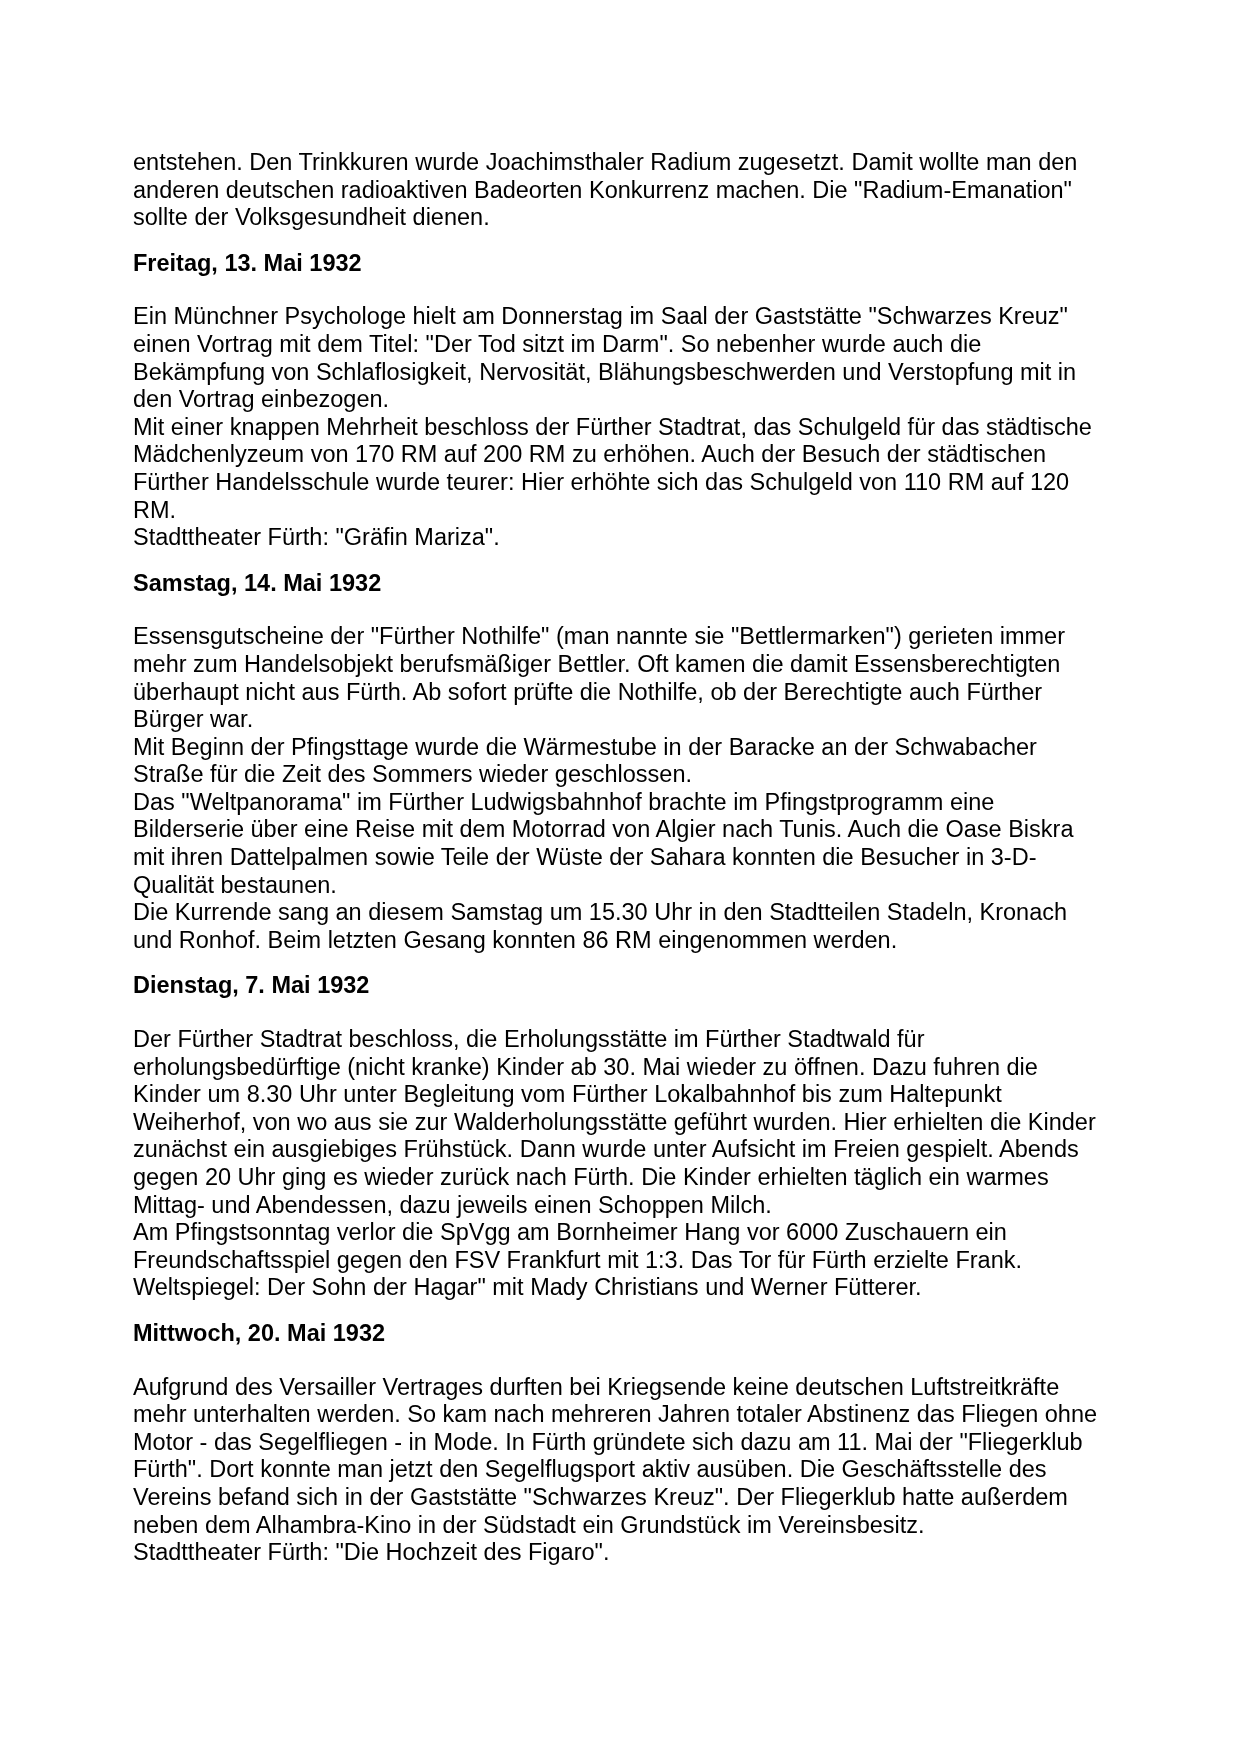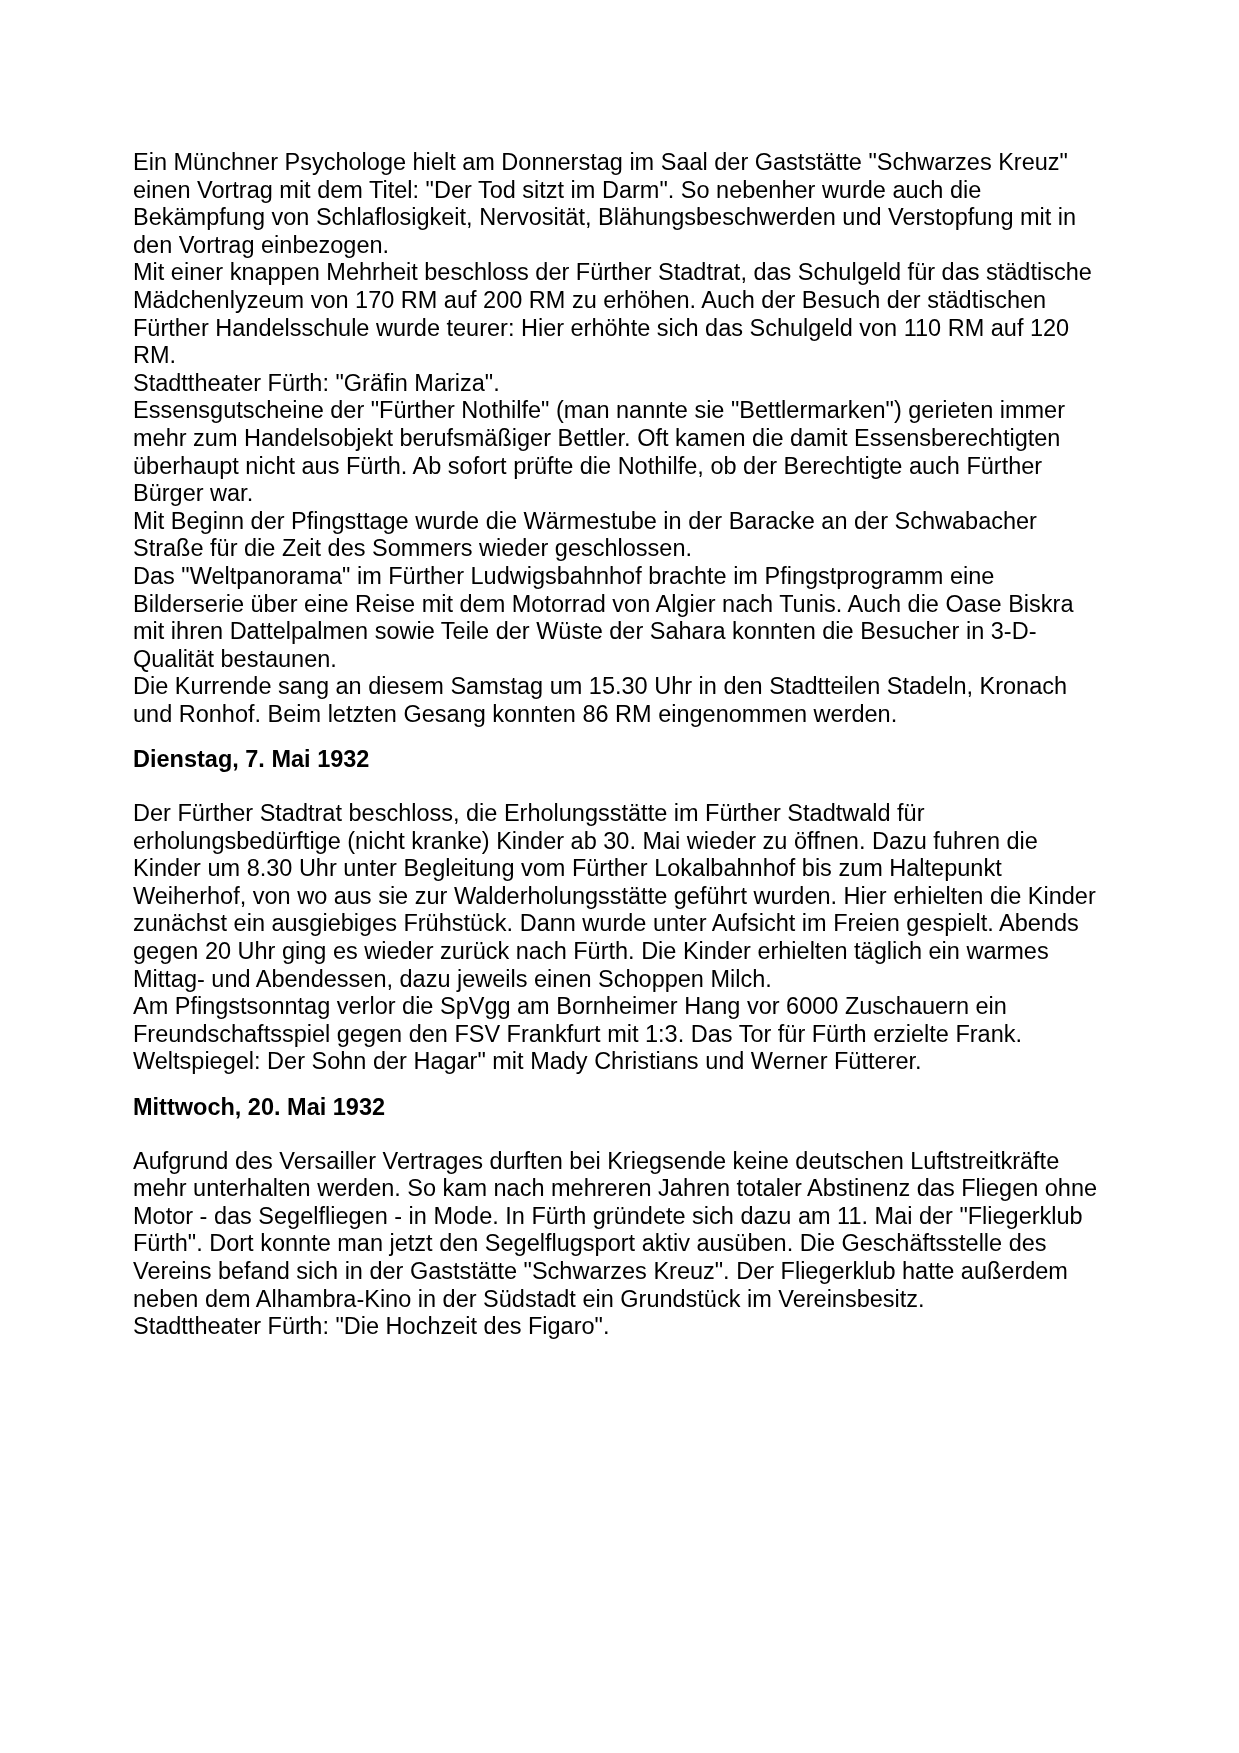--- a/index.html
+++ b/index.html
@@ -39,29 +39,34 @@
     font-size: 23.5px;
     line-height: 27.6px;
     font-weight: bold;
   }
 </style>
 </head>
 <body>
 
 <div class="page">
   <div class="content">
+      <p class="doc-paragraph">entstehen. Den Trinkkuren wurde Joachimsthaler Radium zugesetzt. Damit wollte man den
+anderen deutschen radioaktiven Badeorten Konkurrenz machen. Die "Radium-Emanation"
+sollte der Volksgesundheit dienen.</p>
+      <h3 class="doc-heading">Freitag, 13. Mai 1932</h3>
       <p class="doc-paragraph">Ein Münchner Psychologe hielt am Donnerstag im Saal der Gaststätte "Schwarzes Kreuz"
 einen Vortrag mit dem Titel: "Der Tod sitzt im Darm". So nebenher wurde auch die
 Bekämpfung von Schlaflosigkeit, Nervosität, Blähungsbeschwerden und Verstopfung mit in
 den Vortrag einbezogen.
 Mit einer knappen Mehrheit beschloss der Fürther Stadtrat, das Schulgeld für das städtische
 Mädchenlyzeum von 170 RM auf 200 RM zu erhöhen. Auch der Besuch der städtischen
 Fürther Handelsschule wurde teurer: Hier erhöhte sich das Schulgeld von 110 RM auf 120
 RM.
 Stadttheater Fürth: "Gräfin Mariza".</p>
+      <h3 class="doc-heading">Samstag, 14. Mai 1932</h3>
       <p class="doc-paragraph">Essensgutscheine der "Fürther Nothilfe" (man nannte sie "Bettlermarken") gerieten immer
 mehr zum Handelsobjekt berufsmäßiger Bettler. Oft kamen die damit Essensberechtigten
 überhaupt nicht aus Fürth. Ab sofort prüfte die Nothilfe, ob der Berechtigte auch Fürther
 Bürger war.
 Mit Beginn der Pfingsttage wurde die Wärmestube in der Baracke an der Schwabacher
 Straße für die Zeit des Sommers wieder geschlossen.
 Das "Weltpanorama" im Fürther Ludwigsbahnhof brachte im Pfingstprogramm eine
 Bilderserie über eine Reise mit dem Motorrad von Algier nach Tunis. Auch die Oase Biskra
 mit ihren Dattelpalmen sowie Teile der Wüste der Sahara konnten die Besucher in 3-D-
 Qualität bestaunen.

